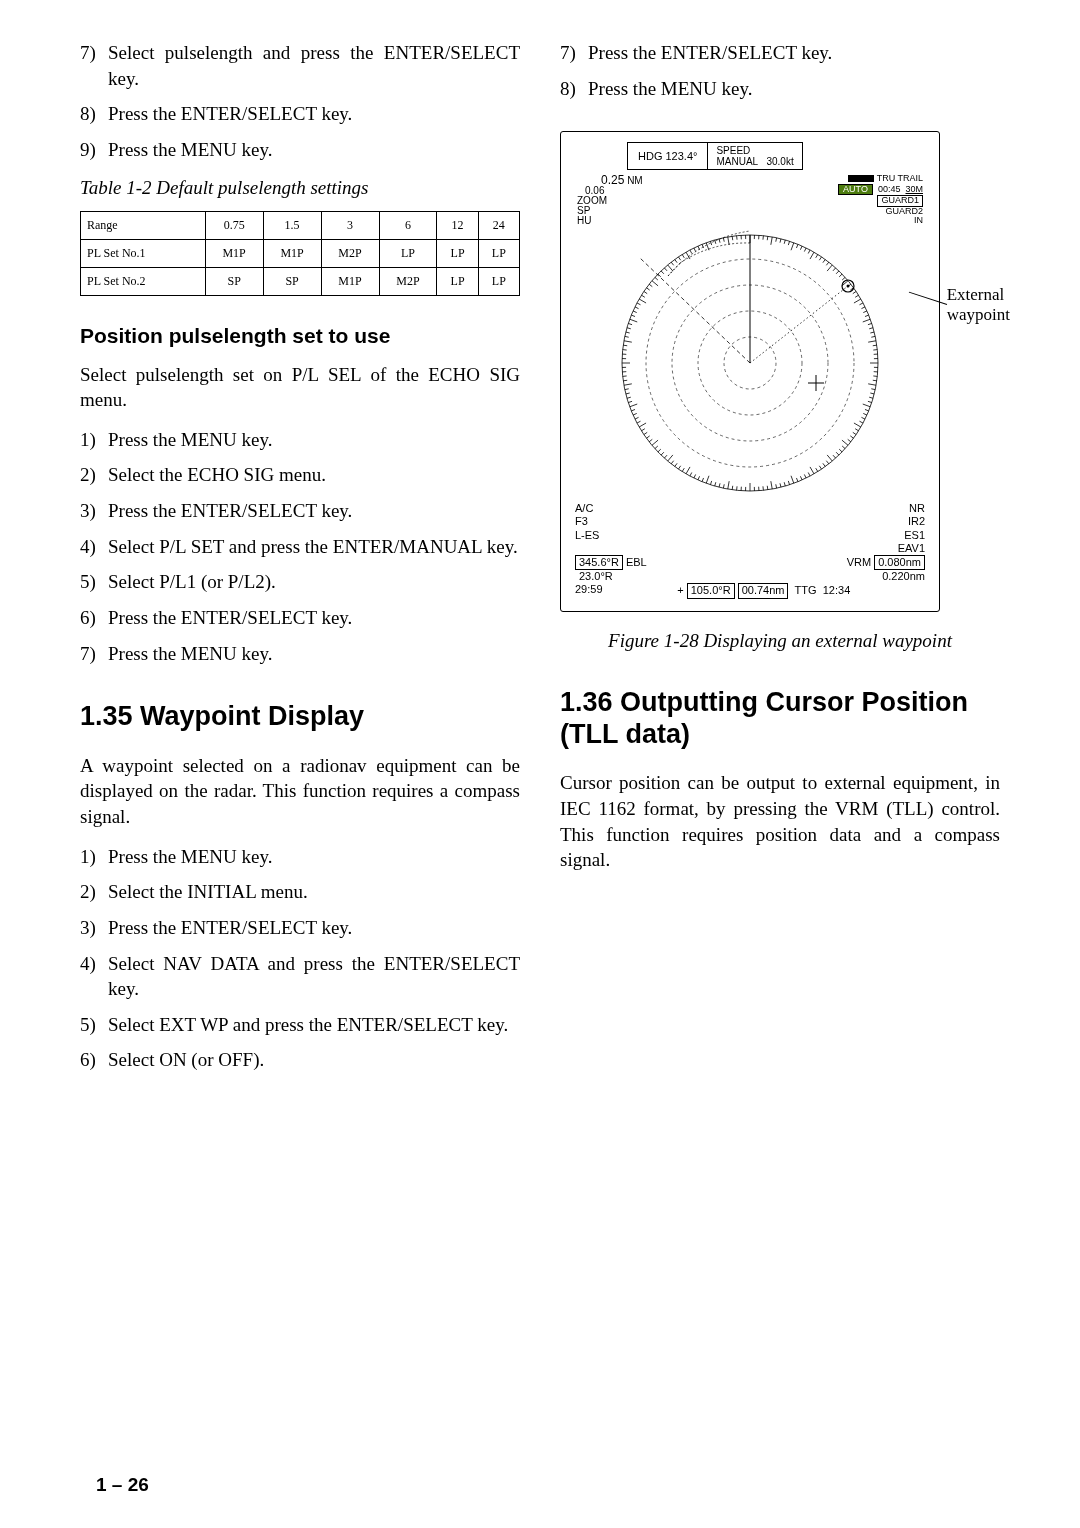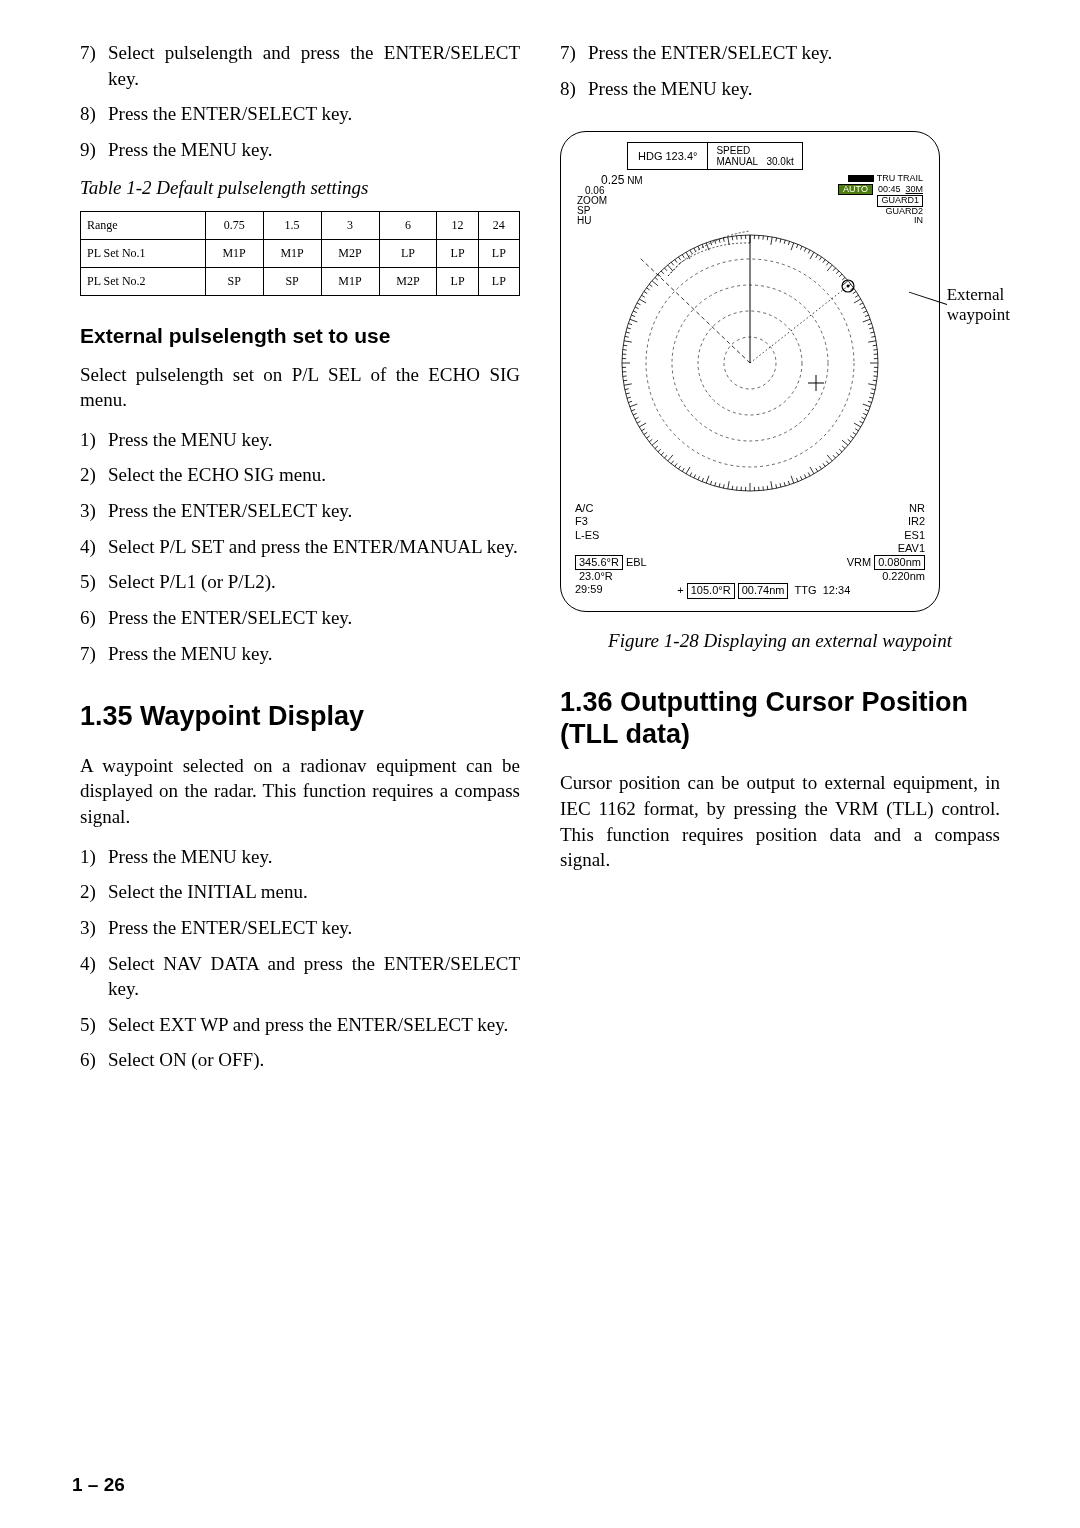--- a/index.html
+++ b/index.html
@@ -73,21 +73,21 @@
     line-height: 1.2;
   }
   .fig-caption {
     text-align: center;
     font-style: italic;
     font-size: 19px;
     margin: 18px 0 10px 0;
   }
   .radar-wrap {
     border: 1px solid #000;
-    border-radius: 26px;
+    border-radius: 3px;
     padding: 10px 10px 12px 10px;
     width: 380px;
     margin-left: 0;
     font-family: Arial, Helvetica, sans-serif;
     position: relative;
   }
   .radar-topbar {
     display: flex;
     align-items: stretch;
     margin-left: 56px;
@@ -151,21 +151,21 @@
     top: 172px;
     width: 40px;
     height: 1px;
     background: #000;
     transform: rotate(18deg);
     transform-origin: right center;
   }
   .page-num {
     position: absolute;
     bottom: 32px;
-    left: 72px;
+    left: 96px;
     font-family: Arial, Helvetica, sans-serif;
     font-weight: bold;
     font-size: 19px;
   }
   .trail-bar {
     display:inline-block; width:26px; height:7px; background:#000; border:1px solid #000; vertical-align:middle;
   }
 </style>
 </head>
 <body>
@@ -214,21 +214,21 @@
         <td>SP</td>
         <td>SP</td>
         <td>M1P</td>
         <td>M2P</td>
         <td>LP</td>
         <td>LP</td>
       </tr>
     </tbody>
       </table>
 
-    <div class="subhead">External pulselength set to use</div>
+    <div class="subhead">Position pulselength set to use</div>
     <p class="body-para">Select pulselength set on P/L SEL of the ECHO SIG menu.</p>
 
     <div class="step">
         <span class="num">1)</span>
         <span class="txt">Press the MENU key.</span>
       </div>
     <div class="step">
         <span class="num">2)</span>
         <span class="txt">Select the ECHO SIG menu.</span>
       </div>

